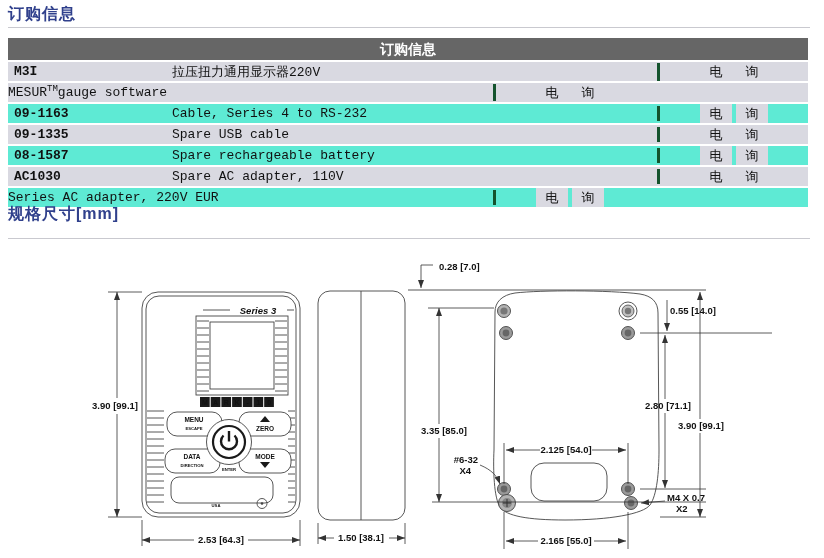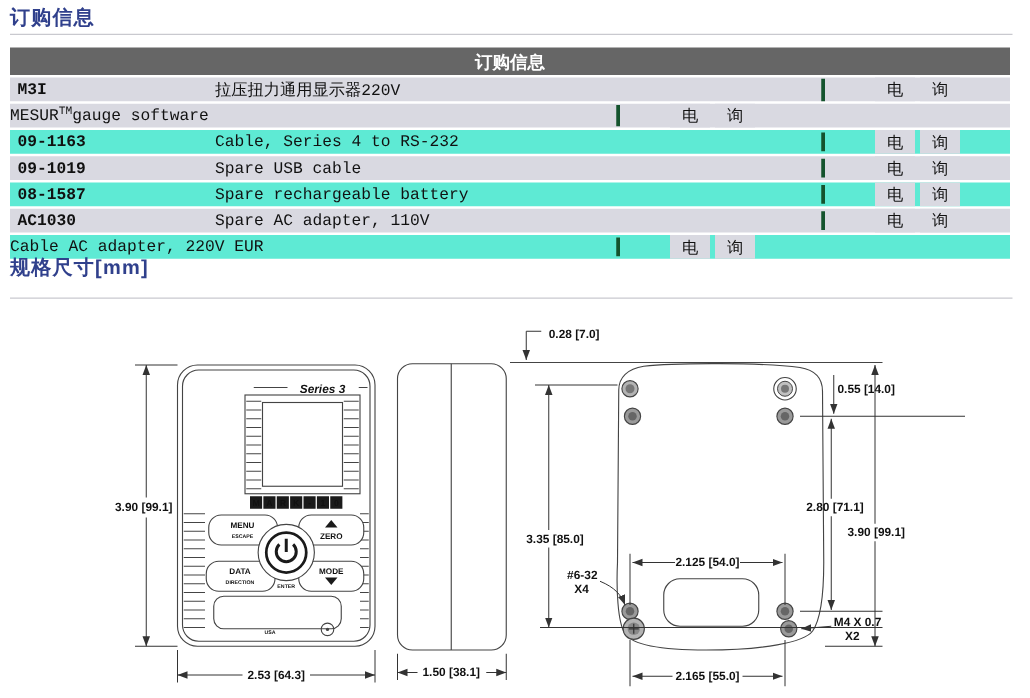--- a/index.html
+++ b/index.html
@@ -74,21 +74,21 @@
         <div class="trow t-white">
           <div class="c-part">09-1163</div>
           <div class="c-desc">Cable, Series 4 to RS-232</div>
           <div class="c-spacer"></div>
           <a class="c-link">电</a>
           <div class="c-gap"></div>
           <a class="c-link">询</a>
           <div class="c-tail"></div>
         </div>
         <div class="trow t-gray">
-          <div class="c-part">09-1019</div>
+          <div class="c-part">09-1335</div>
           <div class="c-desc">Spare USB cable</div>
           <div class="c-spacer"></div>
           <a class="c-link">电</a>
           <div class="c-gap"></div>
           <a class="c-link">询</a>
           <div class="c-tail"></div>
         </div>
         <div class="trow t-white">
           <div class="c-part">08-1587</div>
           <div class="c-desc">Spare rechargeable battery</div>
@@ -101,21 +101,21 @@
         <div class="trow t-gray">
           <div class="c-part">AC1030</div>
           <div class="c-desc">Spare AC adapter, 110V</div>
           <div class="c-spacer"></div>
           <a class="c-link">电</a>
           <div class="c-gap"></div>
           <a class="c-link">询</a>
           <div class="c-tail"></div>
         </div>
         <div class="trow t-white">
-          <div class="c-desc">Cable AC adapter, 220V EUR</div>
+          <div class="c-desc">Series AC adapter, 220V EUR</div>
           <div class="c-spacer"></div>
           <a class="c-link">电</a>
           <div class="c-gap"></div>
           <a class="c-link">询</a>
           <div class="c-tail"></div>
         </div>
       </div>
   </div>
 
   <h2 class="sec" id="sec2">规格尺寸[mm]</h2>

